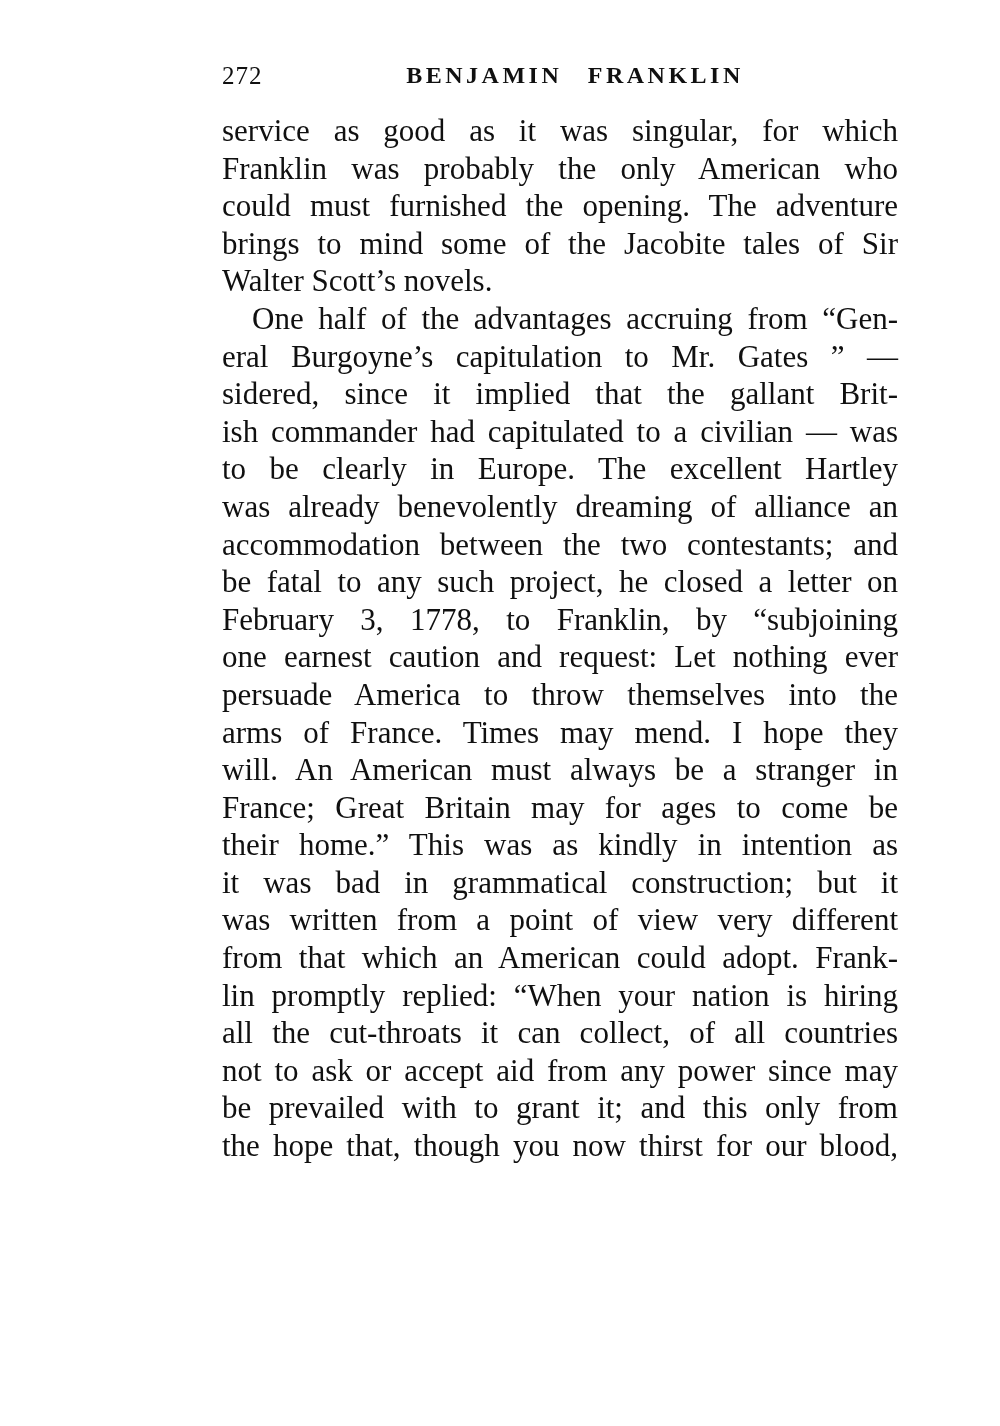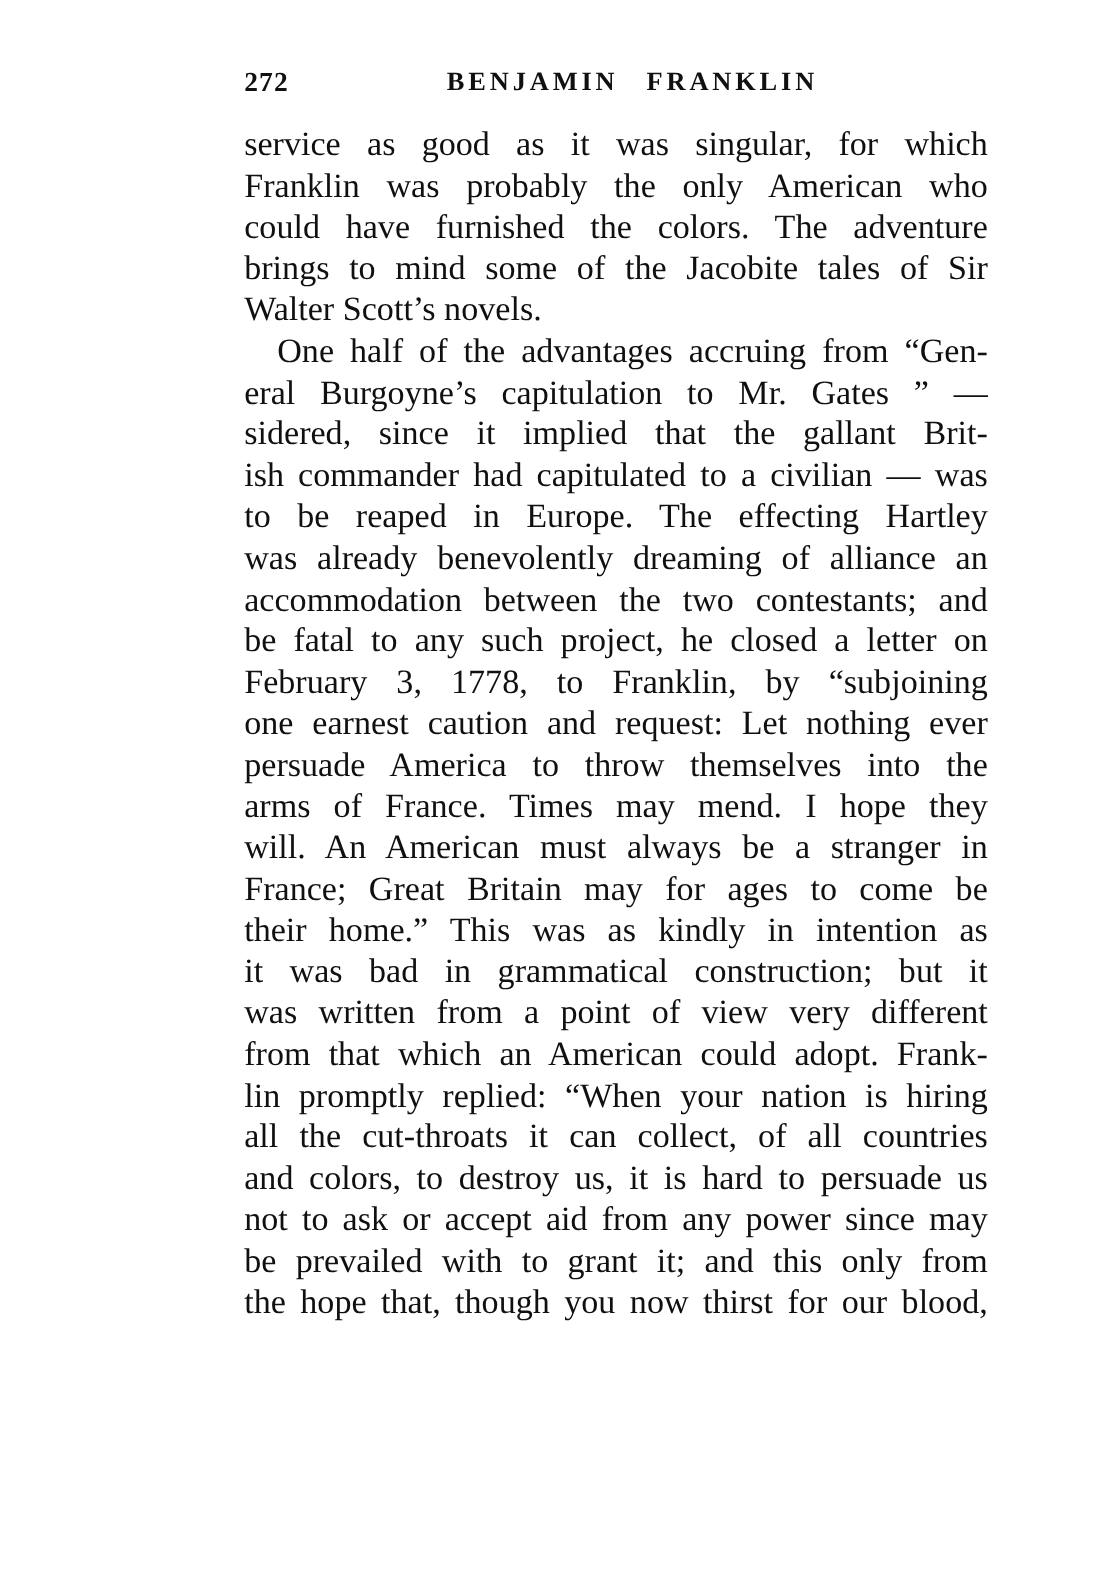--- a/index.html
+++ b/index.html
@@ -21,21 +21,21 @@
     top: 62px;
     left: 222px;
     width: 676px;
     height: 32px;
   }
   .page-number {
     position: absolute;
     left: 0;
     top: 0;
     font-size: 25px;
-    font-weight: 700;
+    font-weight: 400;
     letter-spacing: 1px;
   }
   .running-head {
     position: absolute;
     left: 15px;
     top: 0;
     width: 100%;
     text-align: center;
     font-size: 24px;
     font-weight: 600;
@@ -71,44 +71,43 @@
 
 <div class="book-page">
   <div class="header-row">
     <span class="running-head">BENJAMIN FRANKLIN</span>
     <span class="page-number">272</span>
   </div>
   <div class="body-text">
       <div class="paragraph">
         <div class="text-line">service as good as it was singular, for which</div>
         <div class="text-line">Franklin was probably the only American who</div>
-        <div class="text-line">could have furnished the colors.  The adventure</div>
+        <div class="text-line">could must furnished the opening.  The adventure</div>
         <div class="text-line">brings to mind some of the Jacobite tales of Sir</div>
         <div class="text-line last-short">Walter Scott’s novels.</div>
       </div>
       <div class="paragraph indent">
         <div class="text-line">One half of the advantages accruing from “Gen-</div>
         <div class="text-line">eral Burgoyne’s capitulation to Mr. Gates ” —</div>
         <div class="text-line">sidered, since it implied that the gallant Brit-</div>
         <div class="text-line">ish commander had capitulated to a civilian — was</div>
-        <div class="text-line">to be reaped in Europe.  The effecting Hartley</div>
+        <div class="text-line">to be clearly in Europe.  The excellent Hartley</div>
         <div class="text-line">was already benevolently dreaming of alliance an</div>
         <div class="text-line">accommodation between the two contestants; and</div>
         <div class="text-line">be fatal to any such project, he closed a letter on</div>
         <div class="text-line">February 3, 1778, to Franklin, by “subjoining</div>
         <div class="text-line">one earnest caution and request: Let nothing ever</div>
         <div class="text-line">persuade America to throw themselves into the</div>
         <div class="text-line">arms of France.  Times may mend.  I hope they</div>
         <div class="text-line">will.  An American must always be a stranger in</div>
         <div class="text-line">France; Great Britain may for ages to come be</div>
         <div class="text-line">their home.”  This was as kindly in intention as</div>
         <div class="text-line">it was bad in grammatical construction; but it</div>
         <div class="text-line">was written from a point of view very different</div>
         <div class="text-line">from that which an American could adopt.  Frank-</div>
         <div class="text-line">lin promptly replied: “When your nation is hiring</div>
         <div class="text-line">all the cut-throats it can collect, of all countries</div>
-        <div class="text-line">and colors, to destroy us, it is hard to persuade  us</div>
         <div class="text-line">not to ask or accept aid from any power  since  may</div>
         <div class="text-line">be prevailed with to grant it; and this only from</div>
         <div class="text-line">the hope that, though you now thirst for our blood,</div>
       </div>
     </div>
 </div>
 
 </body></html>

